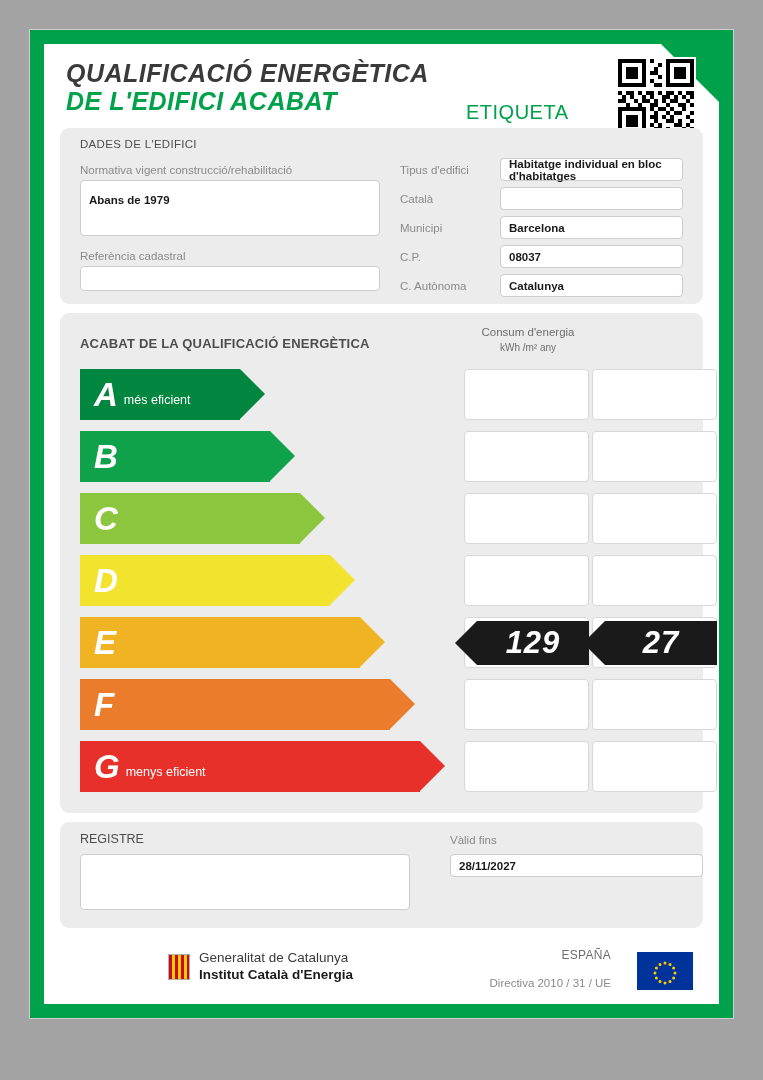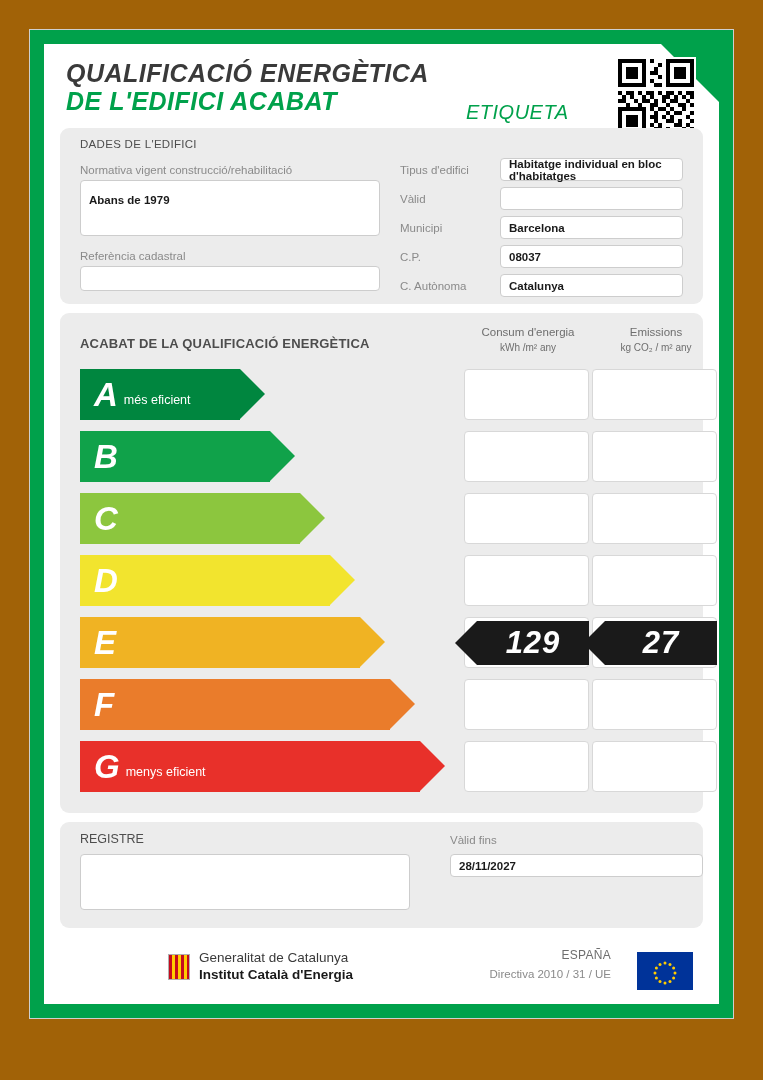--- a/index.html
+++ b/index.html
@@ -5,21 +5,21 @@
   * { box-sizing: border-box; }
   html, body {
     margin: 0; padding: 0;
     background: #ffffff;
     font-family: "Liberation Sans", sans-serif;
   }
   #page {
     position: relative;
     width: 763px;
     height: 1080px;
-    background: #a16207;
+    background: #a3a3a3;
     overflow: hidden;
   }
 
   
   .cert {
     position: absolute;
     left: 29px; top: 29px;
     width: 705px; height: 990px;
     background: #00a14b;
     border: 1px solid #cfcfcf;
@@ -60,21 +60,20 @@
     font-style: italic;
     letter-spacing: 0.5px;
     color: #00a14b;
     line-height: 1.05;
     margin: 2px 0 0 0;
   }
   .etiqueta {
     position: absolute;
     left: 422px; top: 57px;
     font-size: 20px;
-    font-style: italic;
     color: #00a14b;
     letter-spacing: 0.5px;
   }
   .qr {
     position: absolute;
     right: 23px; top: 13px;
     width: 80px; height: 80px;
     background: #ffffff;
     padding: 2px;
   }
@@ -268,21 +267,21 @@
   .gencat-txt { line-height: 1.25; }
   .gencat-txt .l1 { font-size: 13.5px; color: #3a3a3a; }
   .gencat-txt .l2 { font-size: 13.5px; color: #1a1a1a; font-weight: bold; }
 
   .espana {
     position: absolute;
     right: 92px; top: 2px;
     text-align: right;
   }
   .espana .l1 { font-size: 12px; color: #6e6e6e; letter-spacing: 0.3px; }
-  .espana .l2 { font-size: 11.5px; color: #8a8a8a; margin-top: 6px; }
+  .espana .l2 { font-size: 11.5px; color: #8a8a8a; margin-top: 15px; }
   .euflag {
     position: absolute;
     right: 10px; top: 6px;
     width: 56px; height: 38px;
     background: #003399;
     display: flex; align-items: center; justify-content: center;
   }
 </style>
 </head>
 <body>
@@ -393,21 +392,21 @@
           <span class="lbl" id="cadastral-lbl">Referència cadastral</span>
           <div class="field" id="cadastral-field"></div>
         </div>
 
         <div class="right-col">
           <div class="row">
             <span class="lbl">Tipus d'edifici</span>
             <div class="field">Habitatge individual en bloc d'habitatges</div>
           </div>
           <div class="row">
-            <span class="lbl">Vàlid</span>
+            <span class="lbl">Català</span>
             <div class="field"></div>
           </div>
           <div class="row">
             <span class="lbl">Municipi</span>
             <div class="field">Barcelona</div>
           </div>
           <div class="row">
             <span class="lbl">C.P.</span>
             <div class="field">08037</div>
           </div>
@@ -417,24 +416,20 @@
           </div>
         </div>
       </div>
 
       <div class="panel" id="scale-panel">
         <div class="scale-head">
           <div class="scale-title">ACABAT DE LA QUALIFICACIÓ ENERGÈTICA</div>
           <div class="col-head" id="consum-head">
             <div>Consum d'energia</div>
             <div class="sub">kWh /m² any</div>
-          </div>
-          <div class="col-head" id="emiss-head">
-            <div>Emissions</div>
-            <div class="sub">kg CO₂ / m² any</div>
           </div>
         </div>
 
         <div class="bars">
 
           <div class="bar-row">
             <div class="bar" style="width:160px;background:#00863f;color:#00863f">
               <span class="letter" style="color:#fff">A</span>
               <span class="note" style="color:#fff">més eficient</span>
               <span class="arrow"></span>

